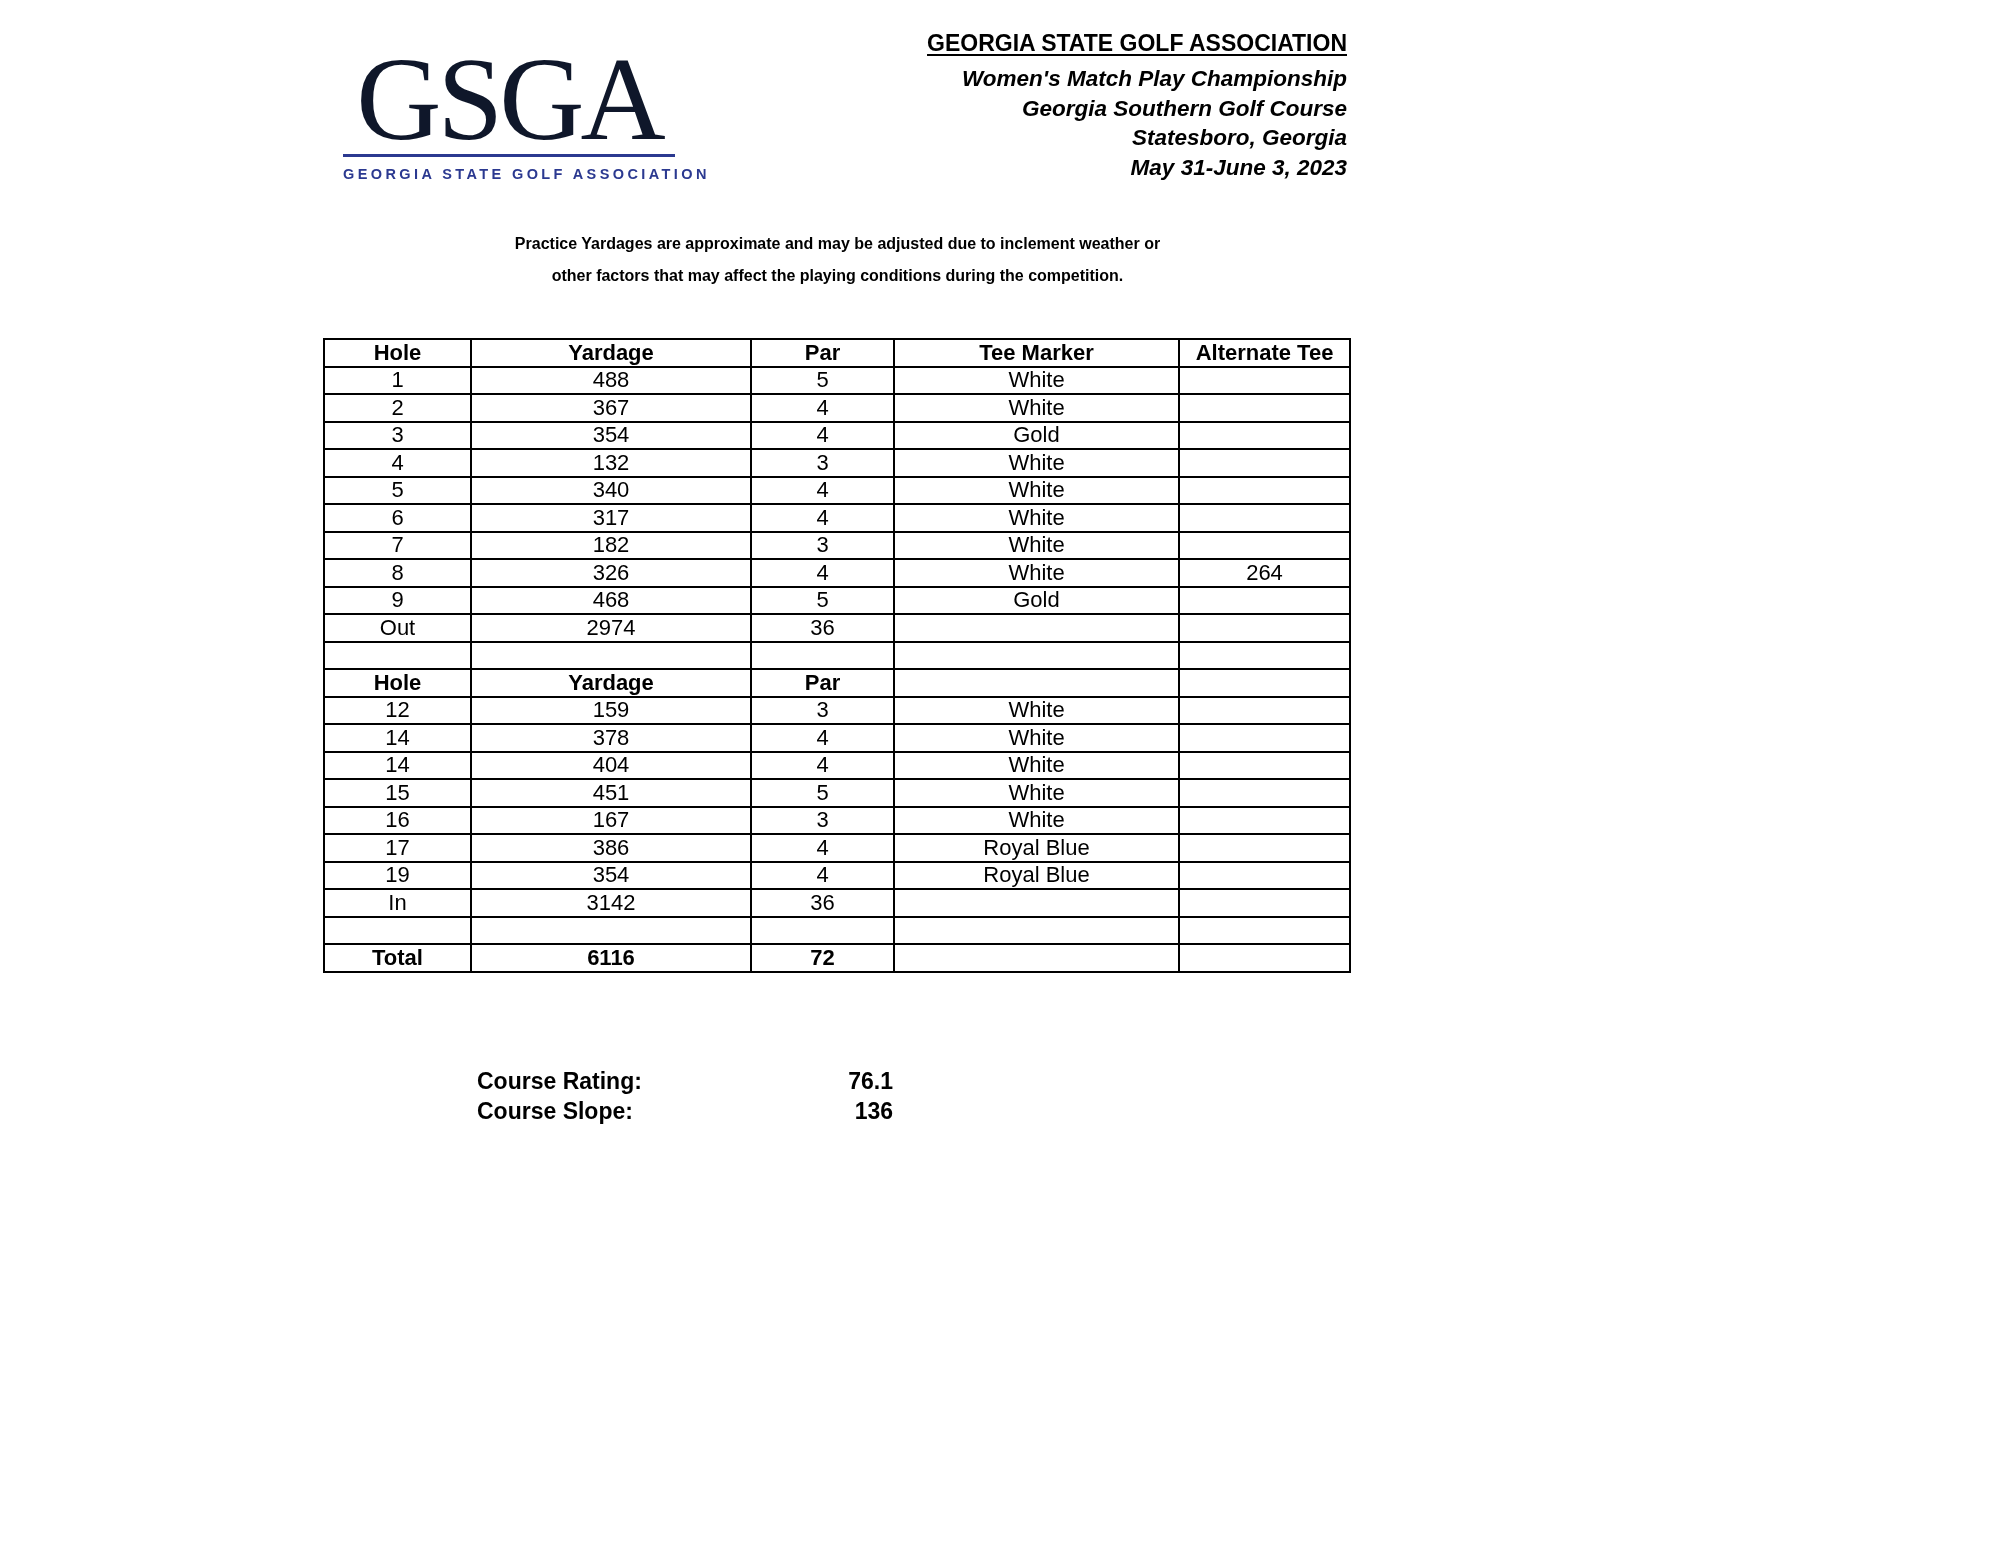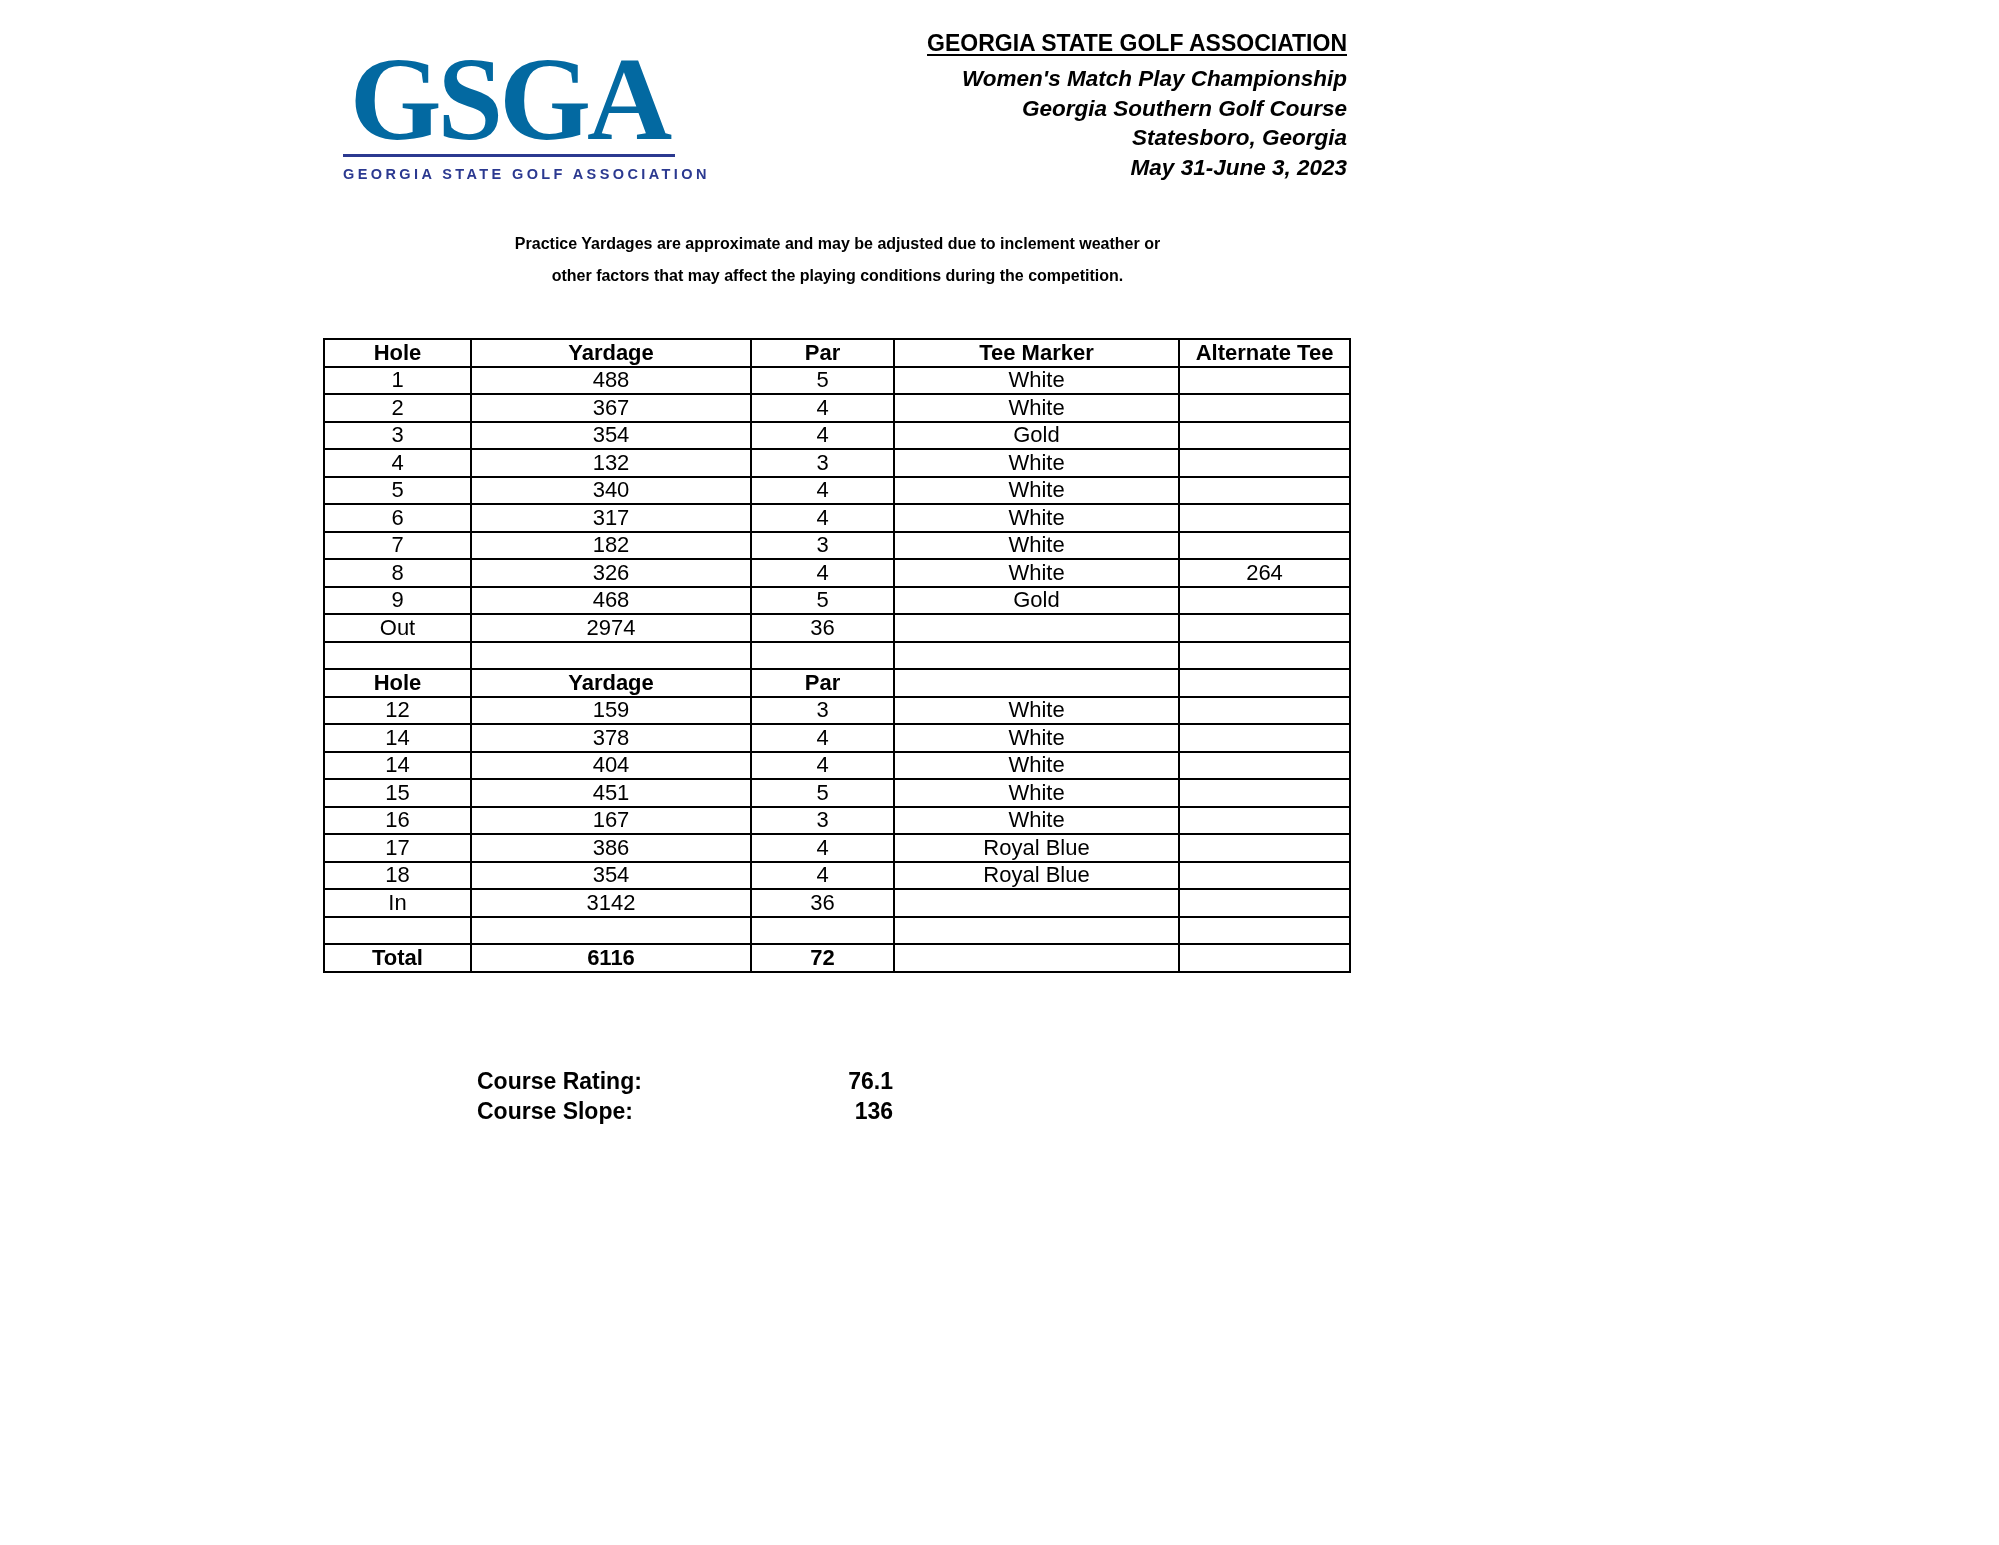--- a/index.html
+++ b/index.html
@@ -9,22 +9,22 @@
     font-family: "Liberation Sans", sans-serif;
     color: #000;
     position: relative;
     overflow: hidden;
   }
 
   
   .logo { position: absolute; left: 343px; top: 48px; width: 332px; text-align: center; }
   .logo-acronym {
     font-family: "Liberation Serif", serif;
-    font-weight: bold;
-    color: #0369a1;
+    font-weight: normal;
+    color: #0f172a;
     font-size: 118px;
     line-height: 104px;
     letter-spacing: -4px;
     white-space: nowrap;
   }
   .logo-rule { border: 0; border-top: 3px solid #2b3990; margin-top: 2px; }
   .logo-caption {
     color: #2b3990;
     font-size: 14.5px;
     font-weight: bold;
@@ -252,21 +252,21 @@
           <td></td>
         </tr>
         <tr class="row-data">
           <td>17</td>
           <td>386</td>
           <td>4</td>
           <td>Royal Blue</td>
           <td></td>
         </tr>
         <tr class="row-data">
-          <td>18</td>
+          <td>19</td>
           <td>354</td>
           <td>4</td>
           <td>Royal Blue</td>
           <td></td>
         </tr>
         <tr class="row-data">
           <td>In</td>
           <td>3142</td>
           <td>36</td>
           <td></td>

